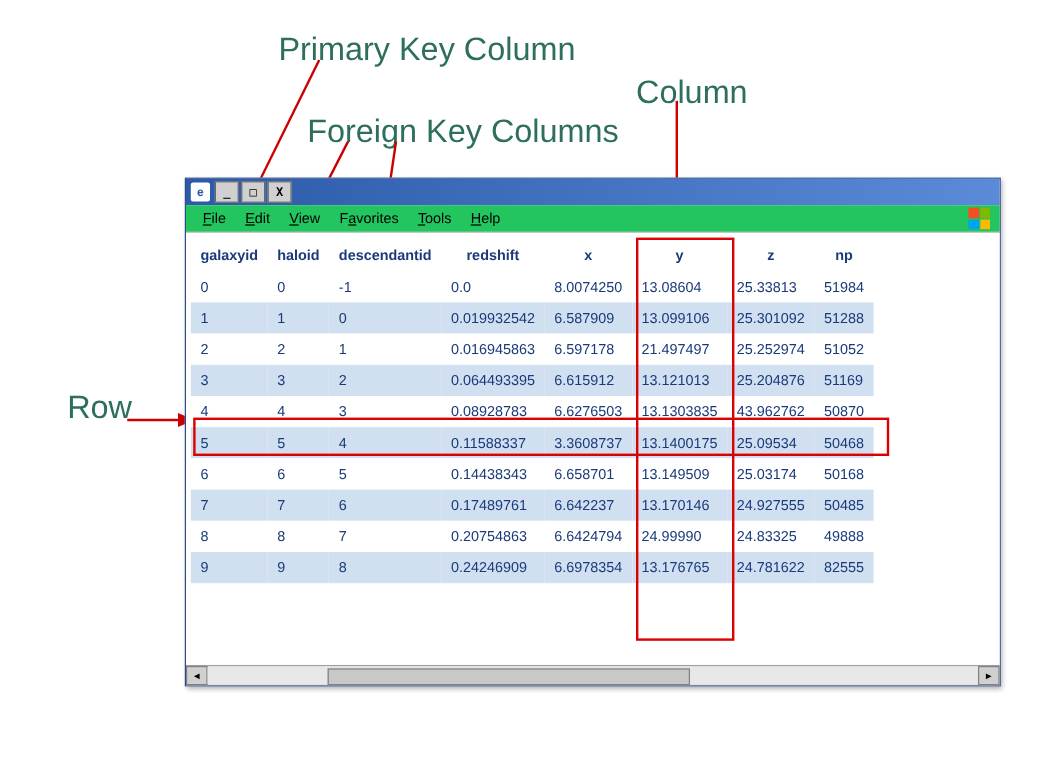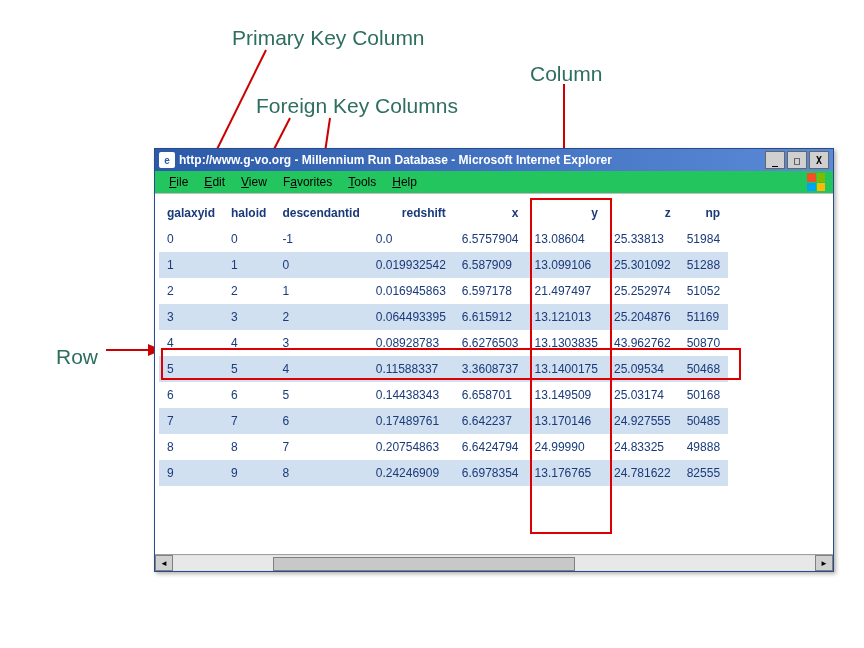--- a/index.html
+++ b/index.html
@@ -8,21 +8,21 @@
     font-family: Arial, sans-serif;
     background: #fff;
     width: 864px;
     height: 648px;
     position: relative;
     overflow: hidden;
   }
   .annotation {
     position: absolute;
     color: #2e6e5e;
-    font-size: 21px;
+    font-size: 27px;
   }
   
   .window {
     position: absolute;
     left: 154px;
     top: 148px;
     width: 678px;
     border: 1px solid #2a4a8a;
     box-shadow: 2px 2px 4px rgba(0,0,0,0.3);
     background: #fff;
@@ -105,21 +105,21 @@
   }
   .table-wrap {
     padding: 6px 0 0 4px;
   }
   table.data {
     border-collapse: collapse;
     font-size: 12px;
     color: #1a3a7a;
   }
   table.data th {
-    text-align: right;
+    text-align: center;
     font-weight: bold;
     padding: 6px 8px;
     color: #1a3a7a;
     background: #fff;
   }
   table.data td {
     padding: 6px 8px;
     white-space: nowrap;
   }
   table.data tr.even td { background: #d0e0f0; }
@@ -172,21 +172,21 @@
     height: 648px;
     pointer-events: none;
   }
 </style>
 </head>
 <body>
 
 <div class="annotation" style="left:232px; top:26px;">Primary Key Column</div>
 <div class="annotation" style="left:256px; top:94px;">Foreign Key Columns</div>
 <div class="annotation" style="left:530px; top:62px;">Column</div>
-<div class="annotation" style="left:56px; top:345px;">Row</div>
+<div class="annotation" style="left:56px; top:324px;">Row</div>
 
 <svg class="overlay">
   <defs>
     <marker id="arrowhead" markerWidth="8" markerHeight="8" refX="6" refY="3" orient="auto">
       <polygon points="0 0, 7 3, 0 6" fill="#cc0000"></polygon>
     </marker>
   </defs>
 
   <line x1="266" y1="50" x2="192" y2="200" stroke="#cc0000" stroke-width="2" marker-end="url(#arrowhead)"></line>
 
@@ -194,21 +194,20 @@
   <line x1="330" y1="118" x2="318" y2="200" stroke="#cc0000" stroke-width="2" marker-end="url(#arrowhead)"></line>
 
   <line x1="564" y1="84" x2="564" y2="194" stroke="#cc0000" stroke-width="2" marker-end="url(#arrowhead)"></line>
 
   <line x1="106" y1="350" x2="160" y2="350" stroke="#cc0000" stroke-width="2" marker-end="url(#arrowhead)"></line>
 </svg>
 
 <div class="window">
   <div class="titlebar">
     <div class="icon">e</div>
-    <div class="title-text">http://www.g-vo.org - Millennium Run Database - Microsoft Internet Explorer</div>
     <div class="win-controls">
       <div class="win-btn">_</div>
       <div class="win-btn">□</div>
       <div class="win-btn">X</div>
     </div>
   </div>
   <div class="menubar">
     <div class="menu-item"><span class="ul">F</span><span></span>ile</div>
     <div class="menu-item"><span class="ul">E</span>dit</div>
     <div class="menu-item"><span class="ul">V</span>iew</div>
@@ -238,21 +237,21 @@
             <th>z</th>
             <th>np</th>
           </tr>
         </thead>
         <tbody id="tbody">
             <tr class="odd">
               <td>0</td>
               <td>0</td>
               <td>-1</td>
               <td>0.0</td>
-              <td>6.5757904</td>
+              <td>8.0074250</td>
               <td>13.08604</td>
               <td>25.33813</td>
               <td>51984</td>
             </tr>
             <tr class="even">
               <td>1</td>
               <td>1</td>
               <td>0</td>
               <td>0.019932542</td>
               <td>6.587909</td>

